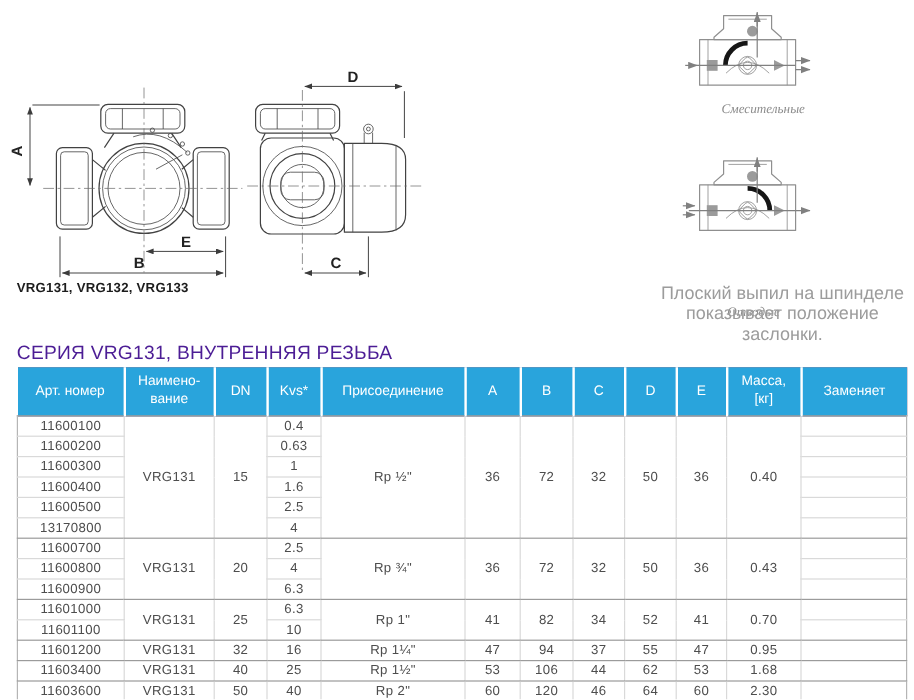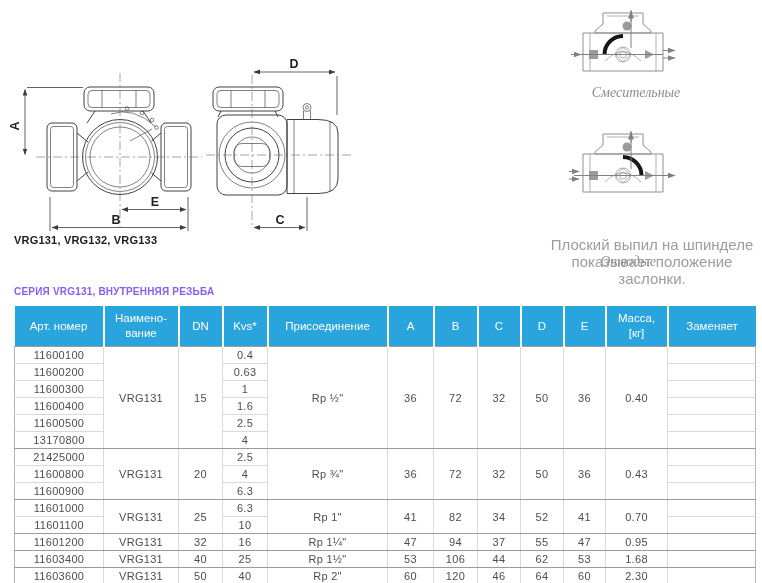--- a/index.html
+++ b/index.html
@@ -9,32 +9,32 @@
   }
   .art{position:absolute;left:0;top:0;}
   
   .caption{
     position:absolute;left:14px;top:234px;font-size:11px;font-weight:700;
     color:#1c1c1c;letter-spacing:.2px;
   }
   .schematic-label{
     position:absolute;text-align:center;
     font-family:"Liberation Serif",serif;font-style:italic;
-    font-size:14px;color:#8c8c8c;
+    font-size:11px;color:#8c8c8c;
   }
   .label-mixing{left:566px;top:85px;width:140px;}
   .label-diverting{left:566px;top:206px;width:124px;margin-top:48px;}
   .note{
     position:absolute;left:544px;top:236px;width:216px;text-align:center;
     font-size:15px;line-height:17px;color:#9c9c9c;
   }
   
   .table-title{
-    position:absolute;left:14px;top:286px;font-size:10px;font-weight:700;
-    color:#8b5cf6;letter-spacing:.2px;
+    position:absolute;left:14px;top:286px;font-size:16px;font-weight:400;
+    color:#4c1d95;letter-spacing:.2px;
   }
   table.products{
     position:absolute;left:14px;top:306px;width:741px;
     border-collapse:collapse;table-layout:fixed;
   }
   table.products th{
     background:#29A4DC;color:#ffffff;font-weight:400;font-size:11.5px;
     height:40px;padding:0 1px;text-align:center;vertical-align:middle;
     line-height:1.3;border:none;border-left:2px solid #ffffff;
   }
@@ -248,21 +248,21 @@
           <td class="c-art">11600500</td>
           <td class="c-kvs">2.5</td>
           <td class="c-zam"></td>
         </tr>
         <tr>
           <td class="c-art gb">13170800</td>
           <td class="c-kvs gb">4</td>
           <td class="c-zam gb"></td>
         </tr>
         <tr>
-          <td class="c-art gt">21425000</td>
+          <td class="c-art gt">11600700</td>
           <td class="c-name gt gb" rowspan="3">VRG131</td>
           <td class="c-dn gt gb" rowspan="3">20</td>
           <td class="c-kvs gt">2.5</td>
           <td class="c-conn gt gb" rowspan="3">Rp ¾"</td>
           <td class="c-dim gt gb" rowspan="3">36</td>
           <td class="c-dim gt gb" rowspan="3">72</td>
           <td class="c-dim gt gb" rowspan="3">32</td>
           <td class="c-dim gt gb" rowspan="3">50</td>
           <td class="c-dim gt gb" rowspan="3">36</td>
           <td class="c-mass gt gb" rowspan="3">0.43</td>

